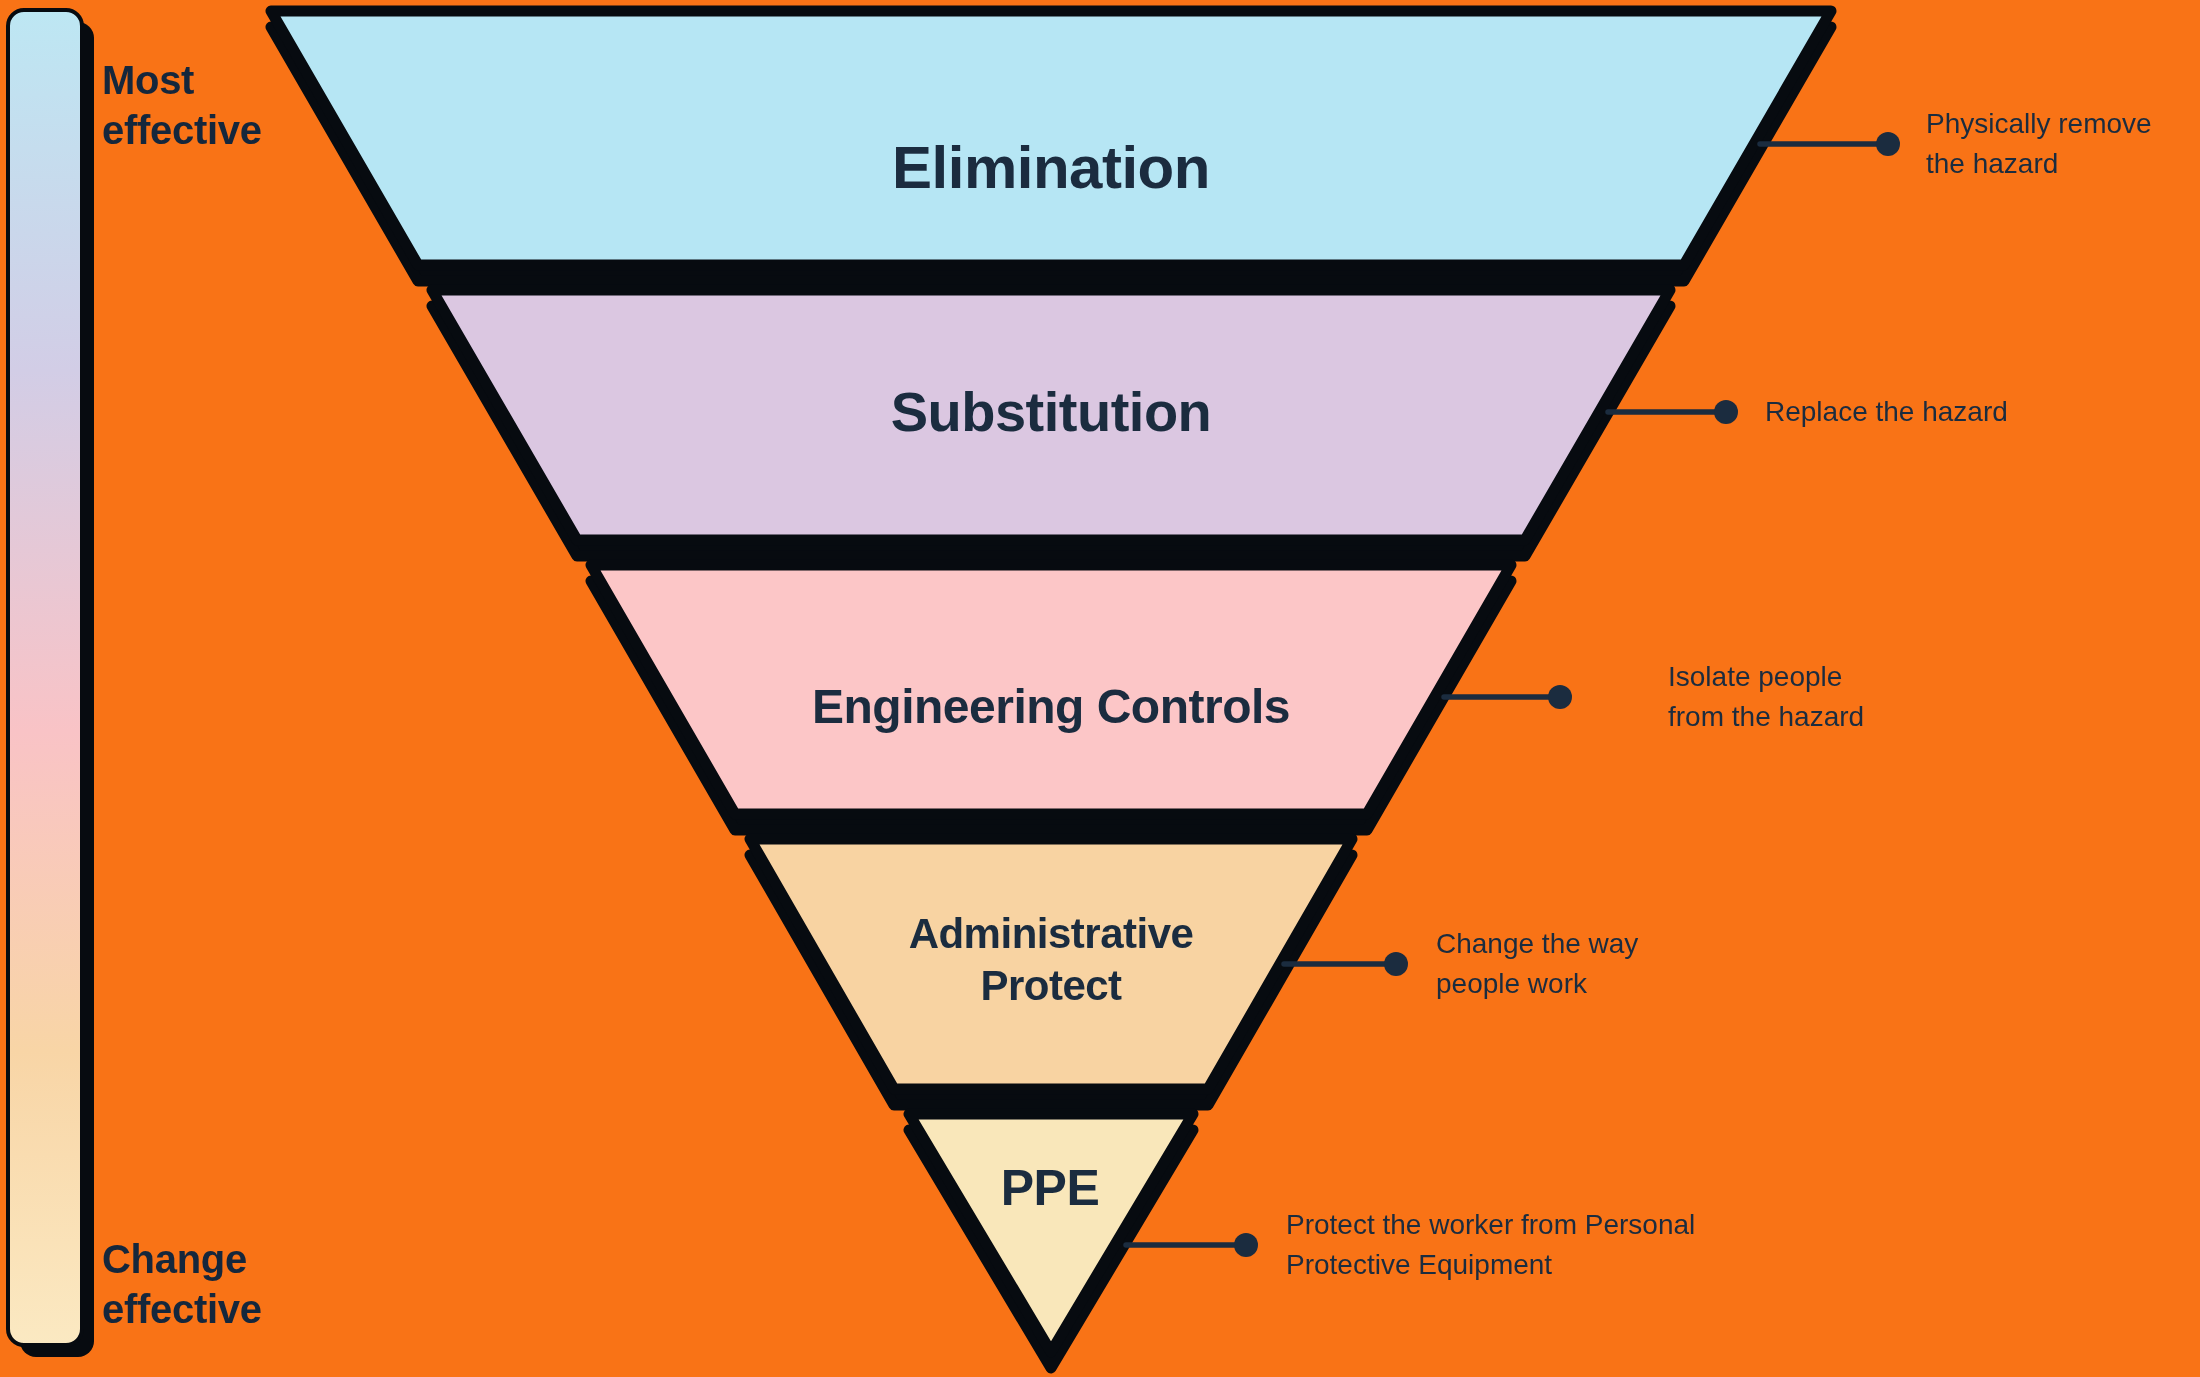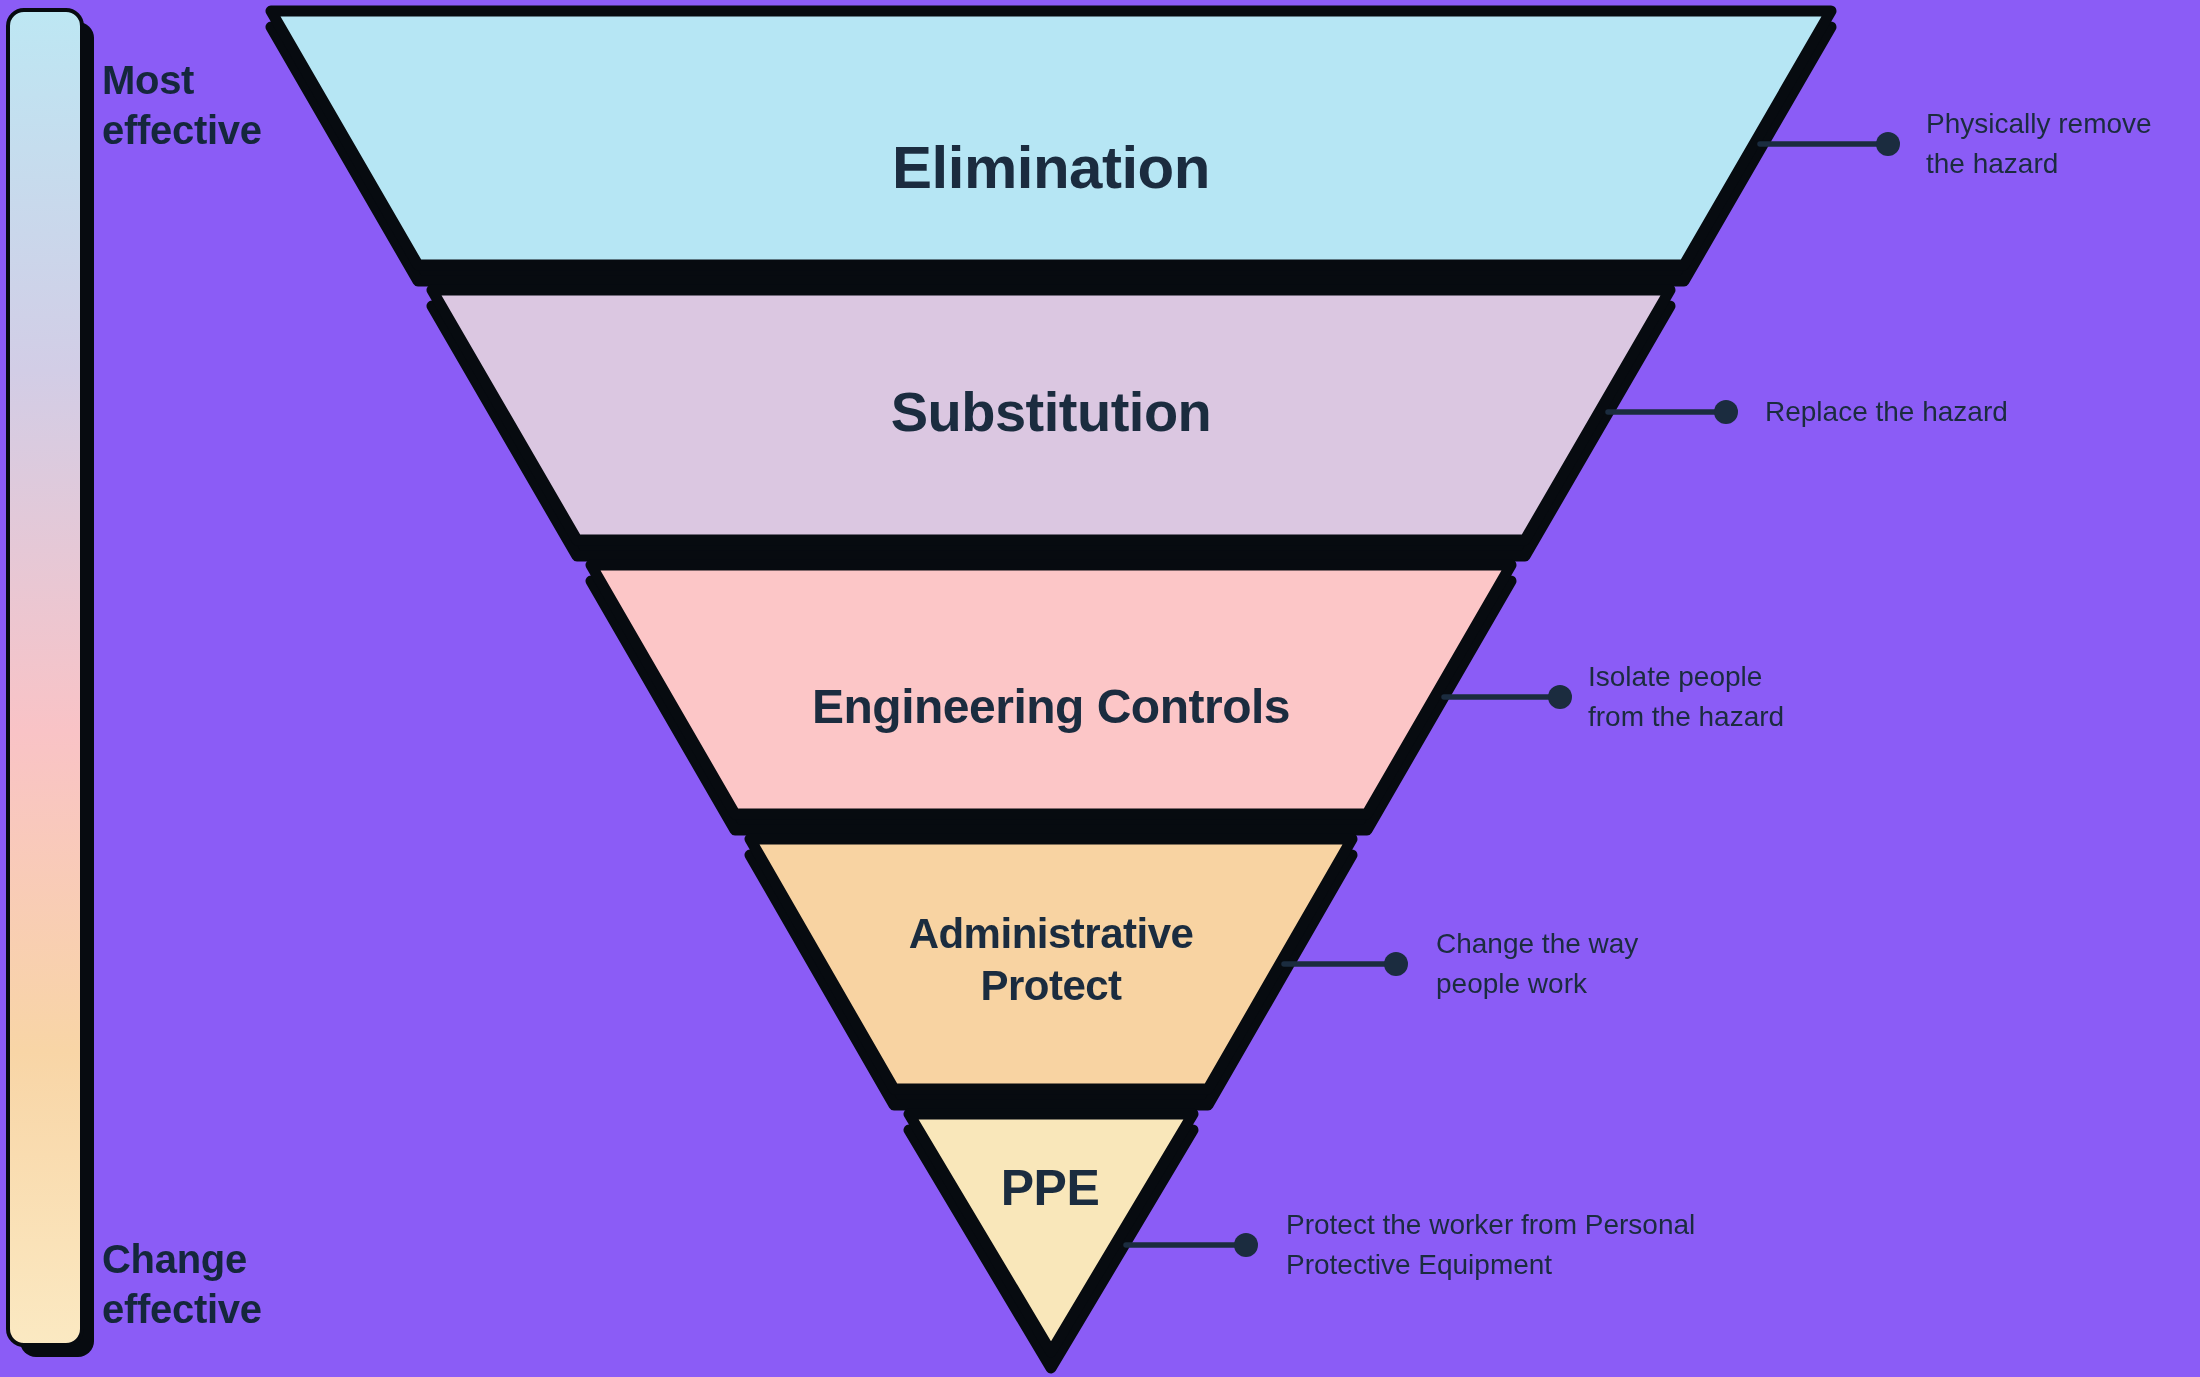--- a/index.html
+++ b/index.html
@@ -4,21 +4,21 @@
 <style>
   html, body {
     margin: 0;
     padding: 0;
     background: #ffffff;
   }
   .stage {
     position: relative;
     width: 2200px;
     height: 1377px;
-    background: #8b5cf6;
+    background: #f97316;
     font-family: "Liberation Sans", sans-serif;
     overflow: hidden;
   }
   .stage svg.shapes {
     position: absolute;
     left: 0;
     top: 0;
   }
   .funnel-layer {
     stroke-width: 11;
@@ -132,20 +132,20 @@
   <div class="layer-label l1" style="left:1051px; top:137px;margin-top:31px;">Elimination</div>
   <div class="layer-label l2" style="left:1051px; top:412px;">Substitution</div>
   <div class="layer-label l3" style="left:1051px; top:691px;margin-top:16px;">Engineering Controls</div>
   <div class="layer-label l4" style="left:1051px; top:960px;">Administrative
 Protect</div>
   <div class="layer-label l5" style="left:1050px; top:1188px;">PPE</div>
 
   <div class="annotation" style="left:1926px; top:144px;">Physically remove
 the hazard</div>
   <div class="annotation" style="left:1765px; top:412px;">Replace the hazard</div>
-  <div class="annotation" style="left:1588px; top:697px;">Isolate people
+  <div class="annotation" style="left:1668px; top:697px;">Isolate people
 from the hazard</div>
   <div class="annotation" style="left:1436px; top:964px;">Change the way
 people work</div>
   <div class="annotation" style="left:1286px; top:1245px;">Protect the worker from Personal
 Protective Equipment</div>
 
 </div>
 
 </body></html>

